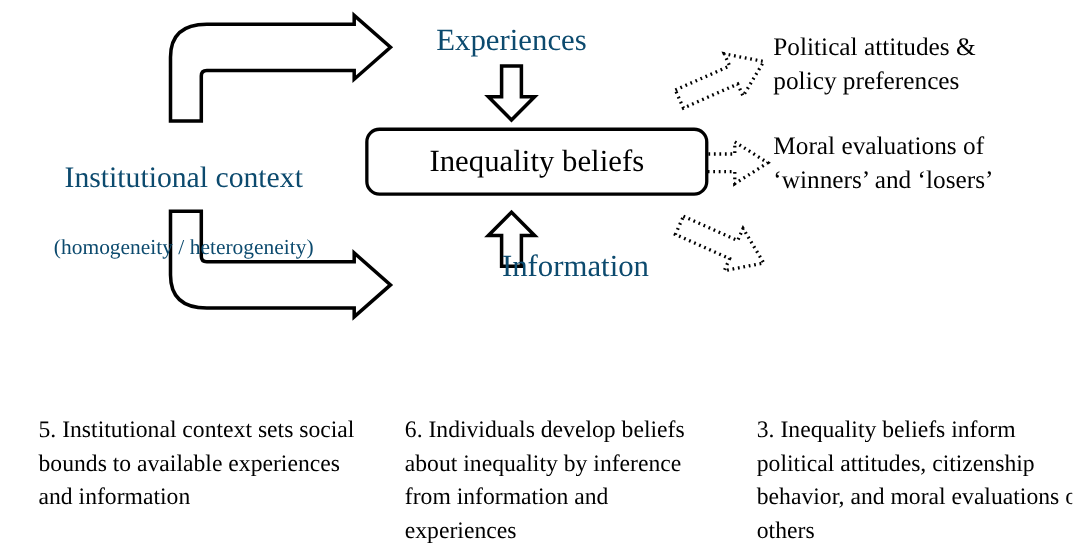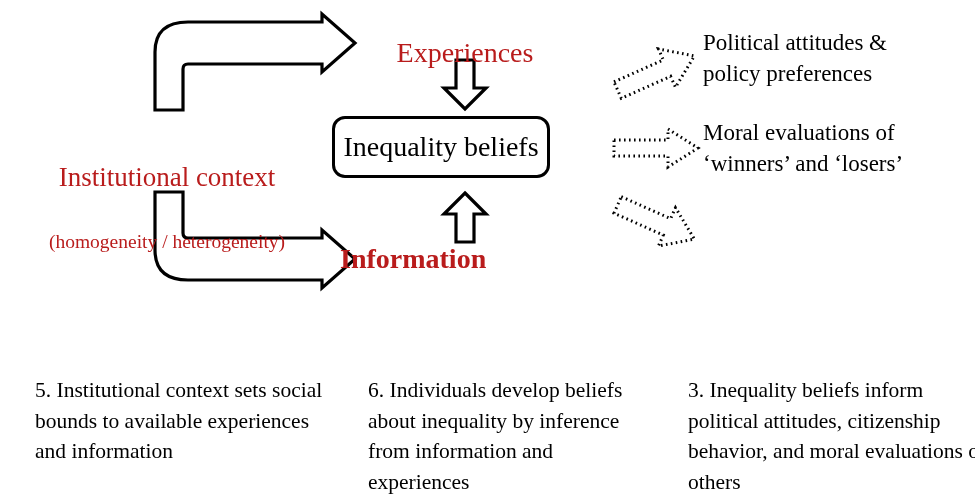--- a/index.html
+++ b/index.html
@@ -15,22 +15,21 @@
     position: relative;
     width: 975px;
     height: 502px;
     background: #ffffff;
     overflow: hidden;
   }
   .abs { position: absolute; }
   .txt {
     white-space: pre;
     line-height: 1.18;
-    color: #b91c1c;
-    margin-top: 16px;
+    color: #0c4a6e;
   }
 
   
   #inst-context {
     left: 8px;
     top: 108px;
     width: 318px;
     text-align: center;
   }
   #inst-context .main {
@@ -48,30 +47,29 @@
     left: 340px;
     top: 20px;
     width: 250px;
     text-align: center;
     font-size: 28px;
   }
   #information-label {
     left: 340px;
     top: 226px;
     width: 250px;
-    text-align: left;
+    text-align: right;
     font-size: 28px;
-    font-weight: bold;
   }
 
   
   #inequality-box {
     left: 332px;
     top: 116px;
-    width: 218px;
+    width: 312px;
     height: 62px;
     border: 3px solid #000;
     border-radius: 13px;
     box-sizing: border-box;
     background: #fff;
     display: flex;
     align-items: center;
     justify-content: center;
   }
   #inequality-box .boxtxt {

